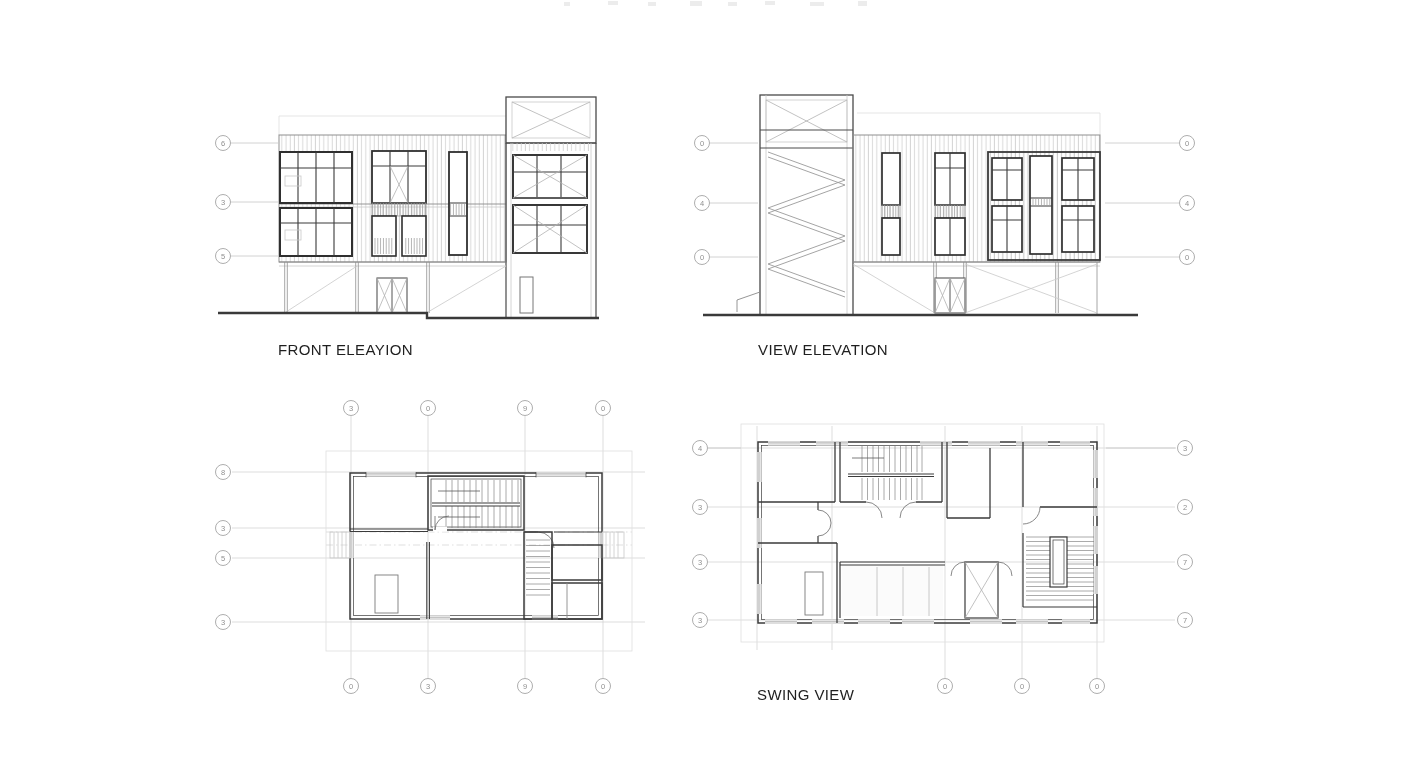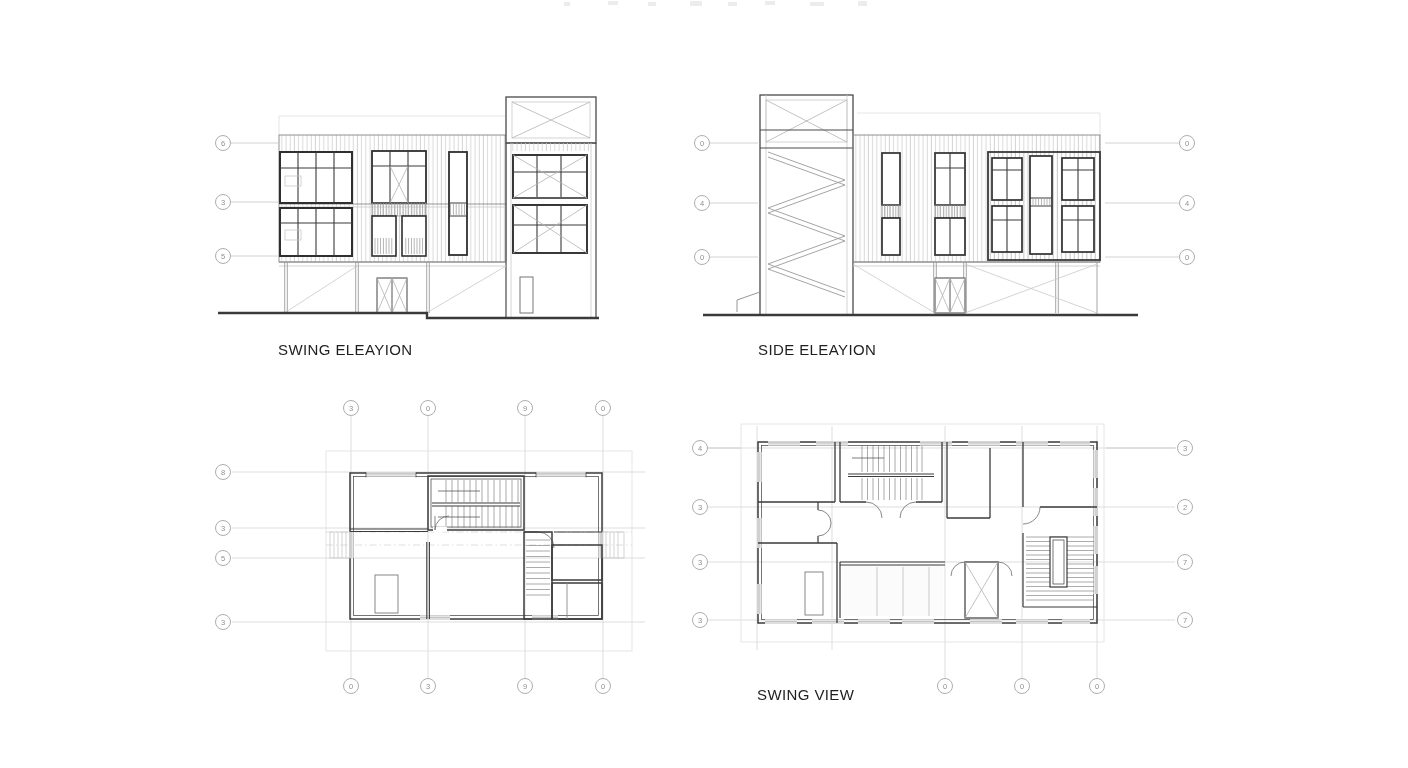--- a/index.html
+++ b/index.html
@@ -135,21 +135,21 @@
     <g>
       <circle class="bub" cx="23" cy="122" r="7.5"></circle>
       <text class="bubtxt" x="23" y="122" text-anchor="middle" dominant-baseline="central">3</text>
     </g>
     <g>
       <circle class="bub" cx="23" cy="176" r="7.5"></circle>
       <text class="bubtxt" x="23" y="176" text-anchor="middle" dominant-baseline="central">5</text>
     </g>
   </g>
 </svg>
-<div class="drawing-title" style="left:78px;top:261px">SWING ELEAYION</div>
+<div class="drawing-title" style="left:78px;top:261px">FRONT ELEAYION</div>
 </div>
 
 <div class="panel" style="left:690px;top:80px;width:515px;height:300px">
 <svg viewBox="0 0 515 300" width="515" height="300">
   <defs>
     <pattern id="sidS" width="4.2" height="10" patternUnits="userSpaceOnUse">
       <line x1="2" y1="0" x2="2" y2="10" stroke="#cbcbcb" stroke-width="0.8"></line>
     </pattern>
     <pattern id="raiS" width="2.8" height="10" patternUnits="userSpaceOnUse">
       <line x1="1.4" y1="0" x2="1.4" y2="10" stroke="#9f9f9f" stroke-width="0.8"></line>
@@ -246,21 +246,21 @@
     <g>
           <circle class="bub" cx="497" cy="123" r="7.5"></circle>
           <text class="bubtxt" x="497" y="123" text-anchor="middle" dominant-baseline="central">4</text>
         </g>
     <g>
           <circle class="bub" cx="497" cy="177" r="7.5"></circle>
           <text class="bubtxt" x="497" y="177" text-anchor="middle" dominant-baseline="central">0</text>
         </g>
   </g>
 </svg>
-<div class="drawing-title" style="left:68px;top:261px">SIDE ELEAYION</div>
+<div class="drawing-title" style="left:68px;top:261px">VIEW ELEVATION</div>
 </div>
 
 <div class="panel" style="left:180px;top:390px;width:480px;height:320px">
 <svg viewBox="0 0 480 320" width="480" height="320">
   <g>
     <path class="grid" d="M171,26 V288 M248,26 V288 M345,26 V288 M423,26 V288"></path>
     <path class="grid" d="M52,82 H465 M52,138 H465 M52,168 H465 M52,232 H465"></path>
     <path class="cl" d="M146,142 H452 M146,155 H452"></path>
   </g>
   <rect x="146" y="61" width="306" height="200" class="faintrect"></rect>

